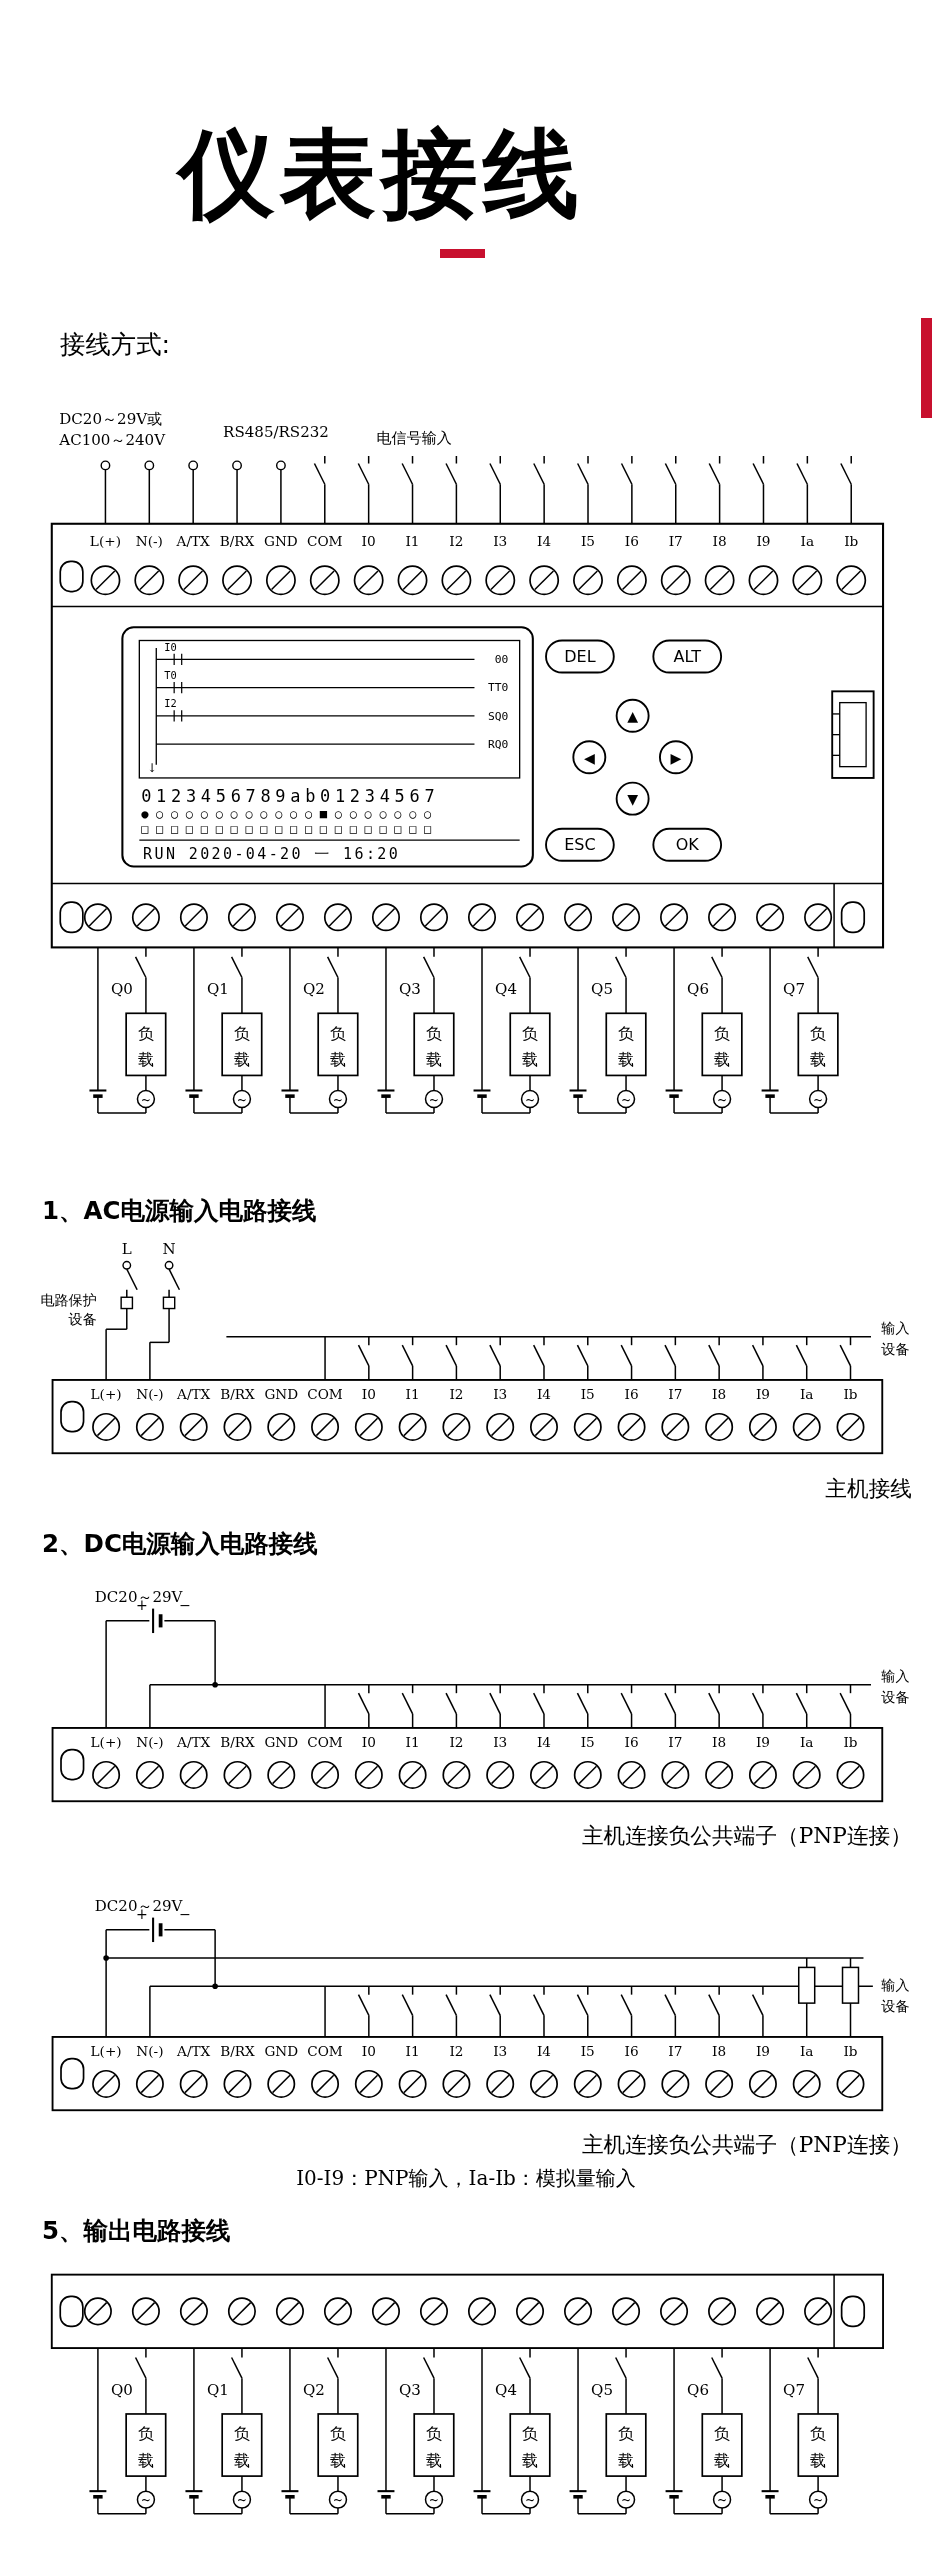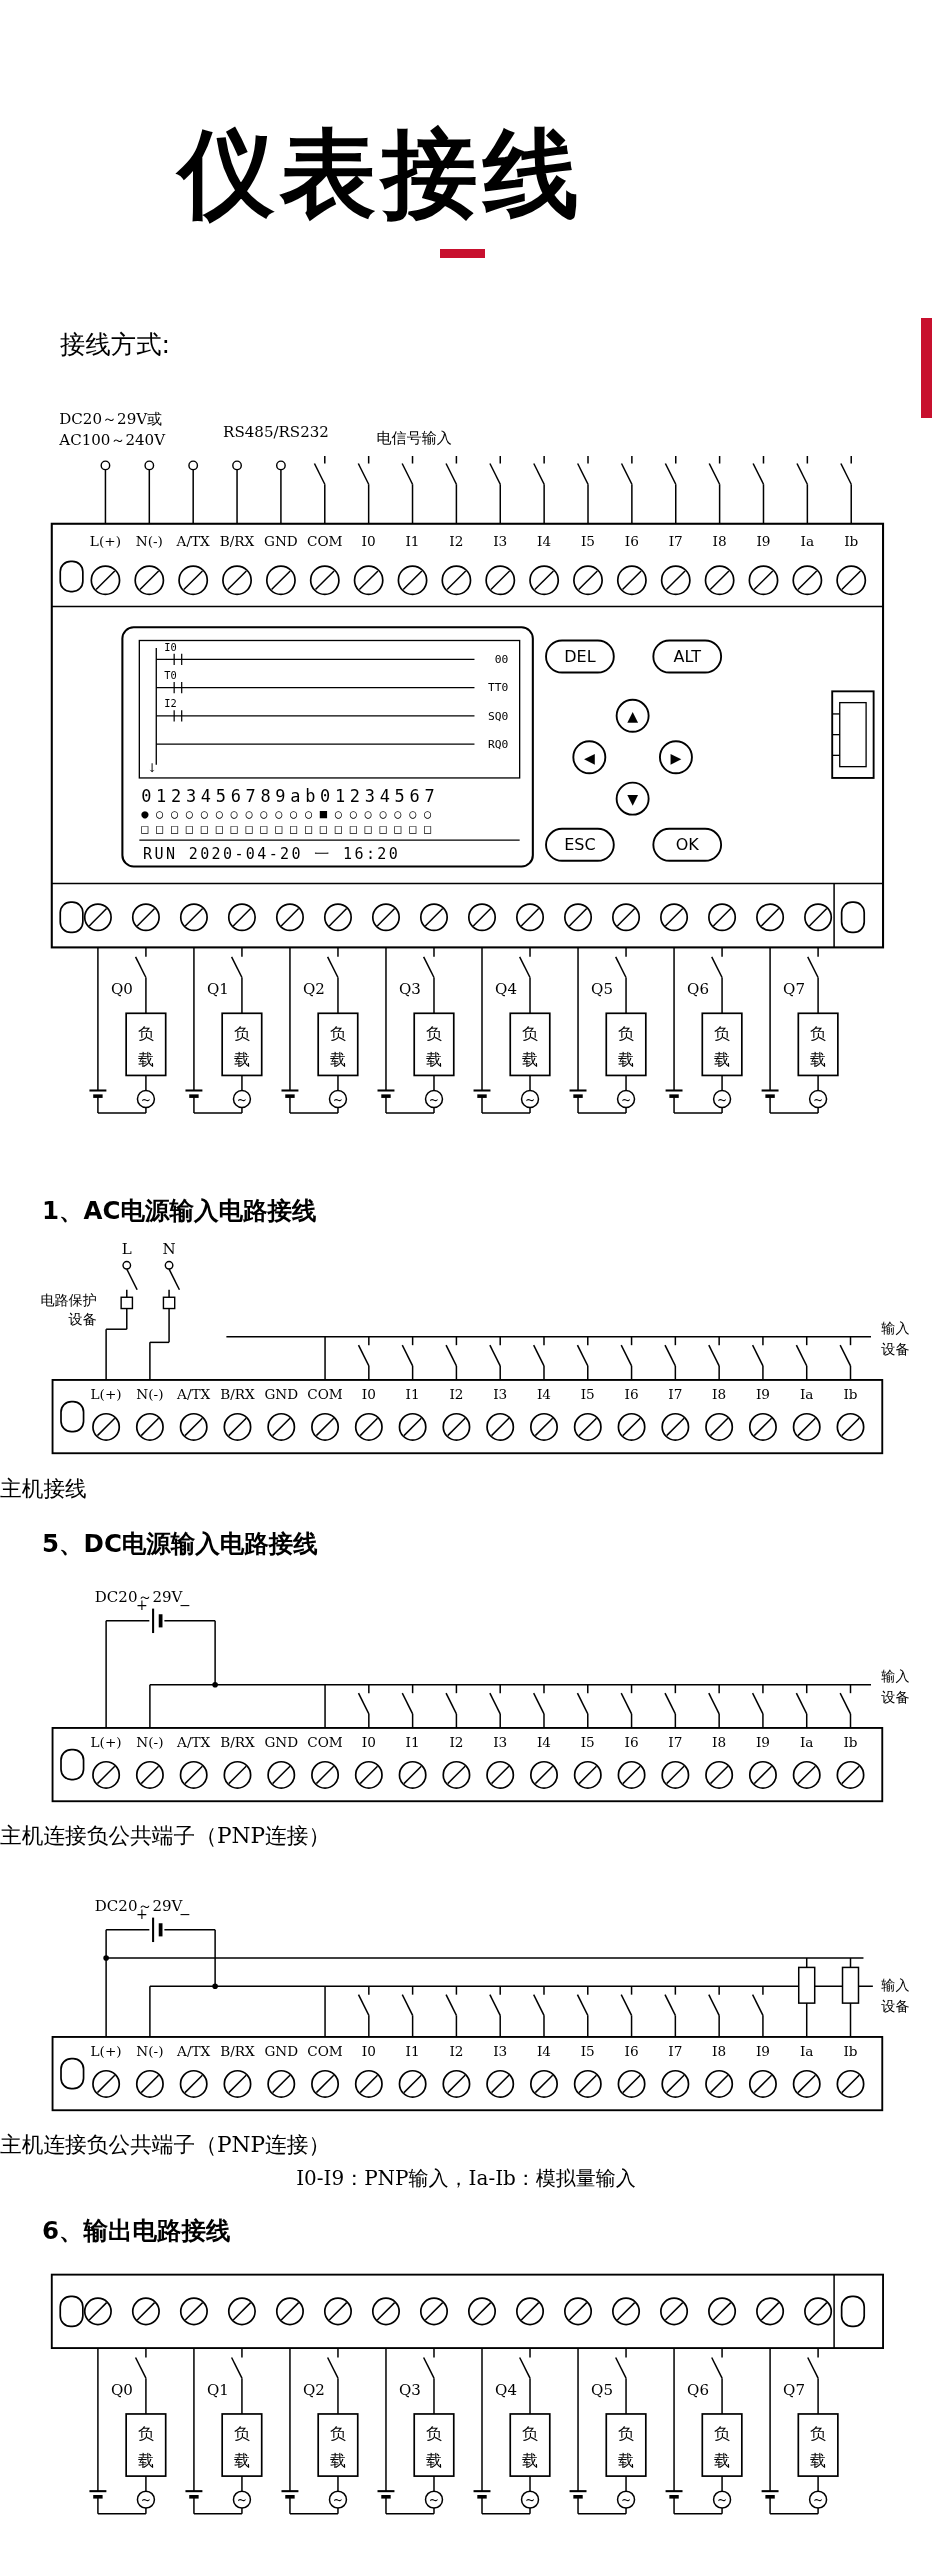--- a/index.html
+++ b/index.html
@@ -9,21 +9,21 @@
   .title{position:absolute;top:111px;left:0;width:763px;text-align:center;
          font-family:"DejaVu Sans", sans-serif;font-weight:900;font-size:96px;
          letter-spacing:5.6px;color:#000}
   .red-dash{position:absolute;top:249px;left:440px;width:45px;height:9.4px}
   .red-side{position:absolute;top:318px;right:0;width:11.3px;height:100px}
   .intro-heading{position:absolute;top:328px;left:60px;
         font-family:"DejaVu Sans", sans-serif;font-weight:normal;font-size:25.4px}
   .sec-heading{position:absolute;left:42px;
         font-family:"DejaVu Sans", sans-serif;font-weight:bold;font-size:24.5px}
   #h1{top:1194px}#h2{top:1527px}#h3{top:2214px}
-  .caption{position:absolute;left:0;width:912px;text-align:left;font-size:21.7px}
+  .caption{position:absolute;left:0;width:912px;text-align:right;font-size:21.7px}
   #cap-ac{top:1474px}#cap-dc1{top:1821px}#cap-dc2{top:2130px}
   .subcaption{position:absolute;left:0;width:932px;text-align:center;font-size:20px;top:2165px}
   svg{position:absolute;left:0;display:block}
   #svg-main{top:403px}#svg-ac{top:1239px}#svg-dc1{top:1587px}
   #svg-dc2{top:1896px}#svg-out{top:2267px}
 </style>
 </head>
 <body>
 
 <div class="title">仪表接线</div>
@@ -467,21 +467,21 @@
     <line x1="801.76" y1="209.24" x2="820.24" y2="190.76" stroke="#000" stroke-width="1.6"></line>
     <text x="857.6" y="170" font-size="14.5" fill="#000" font-family="DejaVu Serif, serif" text-anchor="middle">Ia</text>
     <circle cx="857.6" cy="200" r="14" fill="#fff" stroke="#000" stroke-width="1.8"></circle>
     <line x1="848.36" y1="209.24" x2="866.84" y2="190.76" stroke="#000" stroke-width="1.6"></line>
     <text x="904.2" y="170" font-size="14.5" fill="#000" font-family="DejaVu Serif, serif" text-anchor="middle">Ib</text>
     <circle cx="904.2" cy="200" r="14" fill="#fff" stroke="#000" stroke-width="1.8"></circle>
     <line x1="894.96" y1="209.24" x2="913.44" y2="190.76" stroke="#000" stroke-width="1.6"></line>
   </svg>
 <div id="cap-ac" class="caption">主机接线</div>
 
-<div id="h2" class="sec-heading">5、DC电源输入电路接线</div>
+<div id="h2" class="sec-heading">2、DC电源输入电路接线</div>
 <svg id="svg-dc1" width="932" height="218" viewBox="0 0 990 232">
     <text x="100" y="16" font-size="16" fill="#000" font-family="DejaVu Serif, serif">DC20～29V</text>
     <line x1="112" y1="36" x2="158" y2="36" stroke="#000" stroke-width="1.6"></line>
     <line x1="162" y1="23" x2="162" y2="49" stroke="#000" stroke-width="2.2"></line>
     <line x1="170" y1="29" x2="170" y2="43" stroke="#000" stroke-width="4"></line>
     <line x1="174" y1="36" x2="228" y2="36" stroke="#000" stroke-width="1.6"></line>
     <text x="150" y="24" font-size="15" fill="#000" font-family="DejaVu Serif, serif" text-anchor="middle">+</text>
     <text x="196" y="24" font-size="15" fill="#000" font-family="DejaVu Serif, serif" text-anchor="middle">−</text>
     <line x1="112" y1="36" x2="112" y2="150" stroke="#000" stroke-width="1.6"></line>
     <line x1="228" y1="36" x2="228" y2="104" stroke="#000" stroke-width="1.6"></line>
@@ -693,21 +693,21 @@
     <text x="857.6" y="170" font-size="14.5" fill="#000" font-family="DejaVu Serif, serif" text-anchor="middle">Ia</text>
     <circle cx="857.6" cy="200" r="14" fill="#fff" stroke="#000" stroke-width="1.8"></circle>
     <line x1="848.36" y1="209.24" x2="866.84" y2="190.76" stroke="#000" stroke-width="1.6"></line>
     <text x="904.2" y="170" font-size="14.5" fill="#000" font-family="DejaVu Serif, serif" text-anchor="middle">Ib</text>
     <circle cx="904.2" cy="200" r="14" fill="#fff" stroke="#000" stroke-width="1.8"></circle>
     <line x1="894.96" y1="209.24" x2="913.44" y2="190.76" stroke="#000" stroke-width="1.6"></line>
   </svg>
 <div id="cap-dc2" class="caption">主机连接负公共端子（PNP连接）</div>
 <div class="subcaption">I0-I9：PNP输入，Ia-Ib：模拟量输入</div>
 
-<div id="h3" class="sec-heading">6、输出电路接线</div>
+<div id="h3" class="sec-heading">5、输出电路接线</div>
 <svg id="svg-out" width="932" height="309" viewBox="0 0 990 328">
     <rect x="55" y="8" width="883" height="78" fill="#fff" stroke="#000" stroke-width="2"></rect>
     <rect x="64" y="31" width="24" height="32" rx="11" fill="#fff" stroke="#000" stroke-width="1.8"></rect>
     <line x1="886" y1="8" x2="886" y2="86" stroke="#000" stroke-width="1.6"></line>
     <rect x="894" y="31" width="24" height="32" rx="11" fill="#fff" stroke="#000" stroke-width="1.8"></rect>
     <circle cx="104" cy="47" r="14" fill="#fff" stroke="#000" stroke-width="1.8"></circle>
     <line x1="94.76" y1="56.24" x2="113.24" y2="37.76" stroke="#000" stroke-width="1.6"></line>
     <circle cx="155" cy="47" r="14" fill="#fff" stroke="#000" stroke-width="1.8"></circle>
     <line x1="145.76" y1="56.24" x2="164.24" y2="37.76" stroke="#000" stroke-width="1.6"></line>
     <circle cx="206" cy="47" r="14" fill="#fff" stroke="#000" stroke-width="1.8"></circle>

